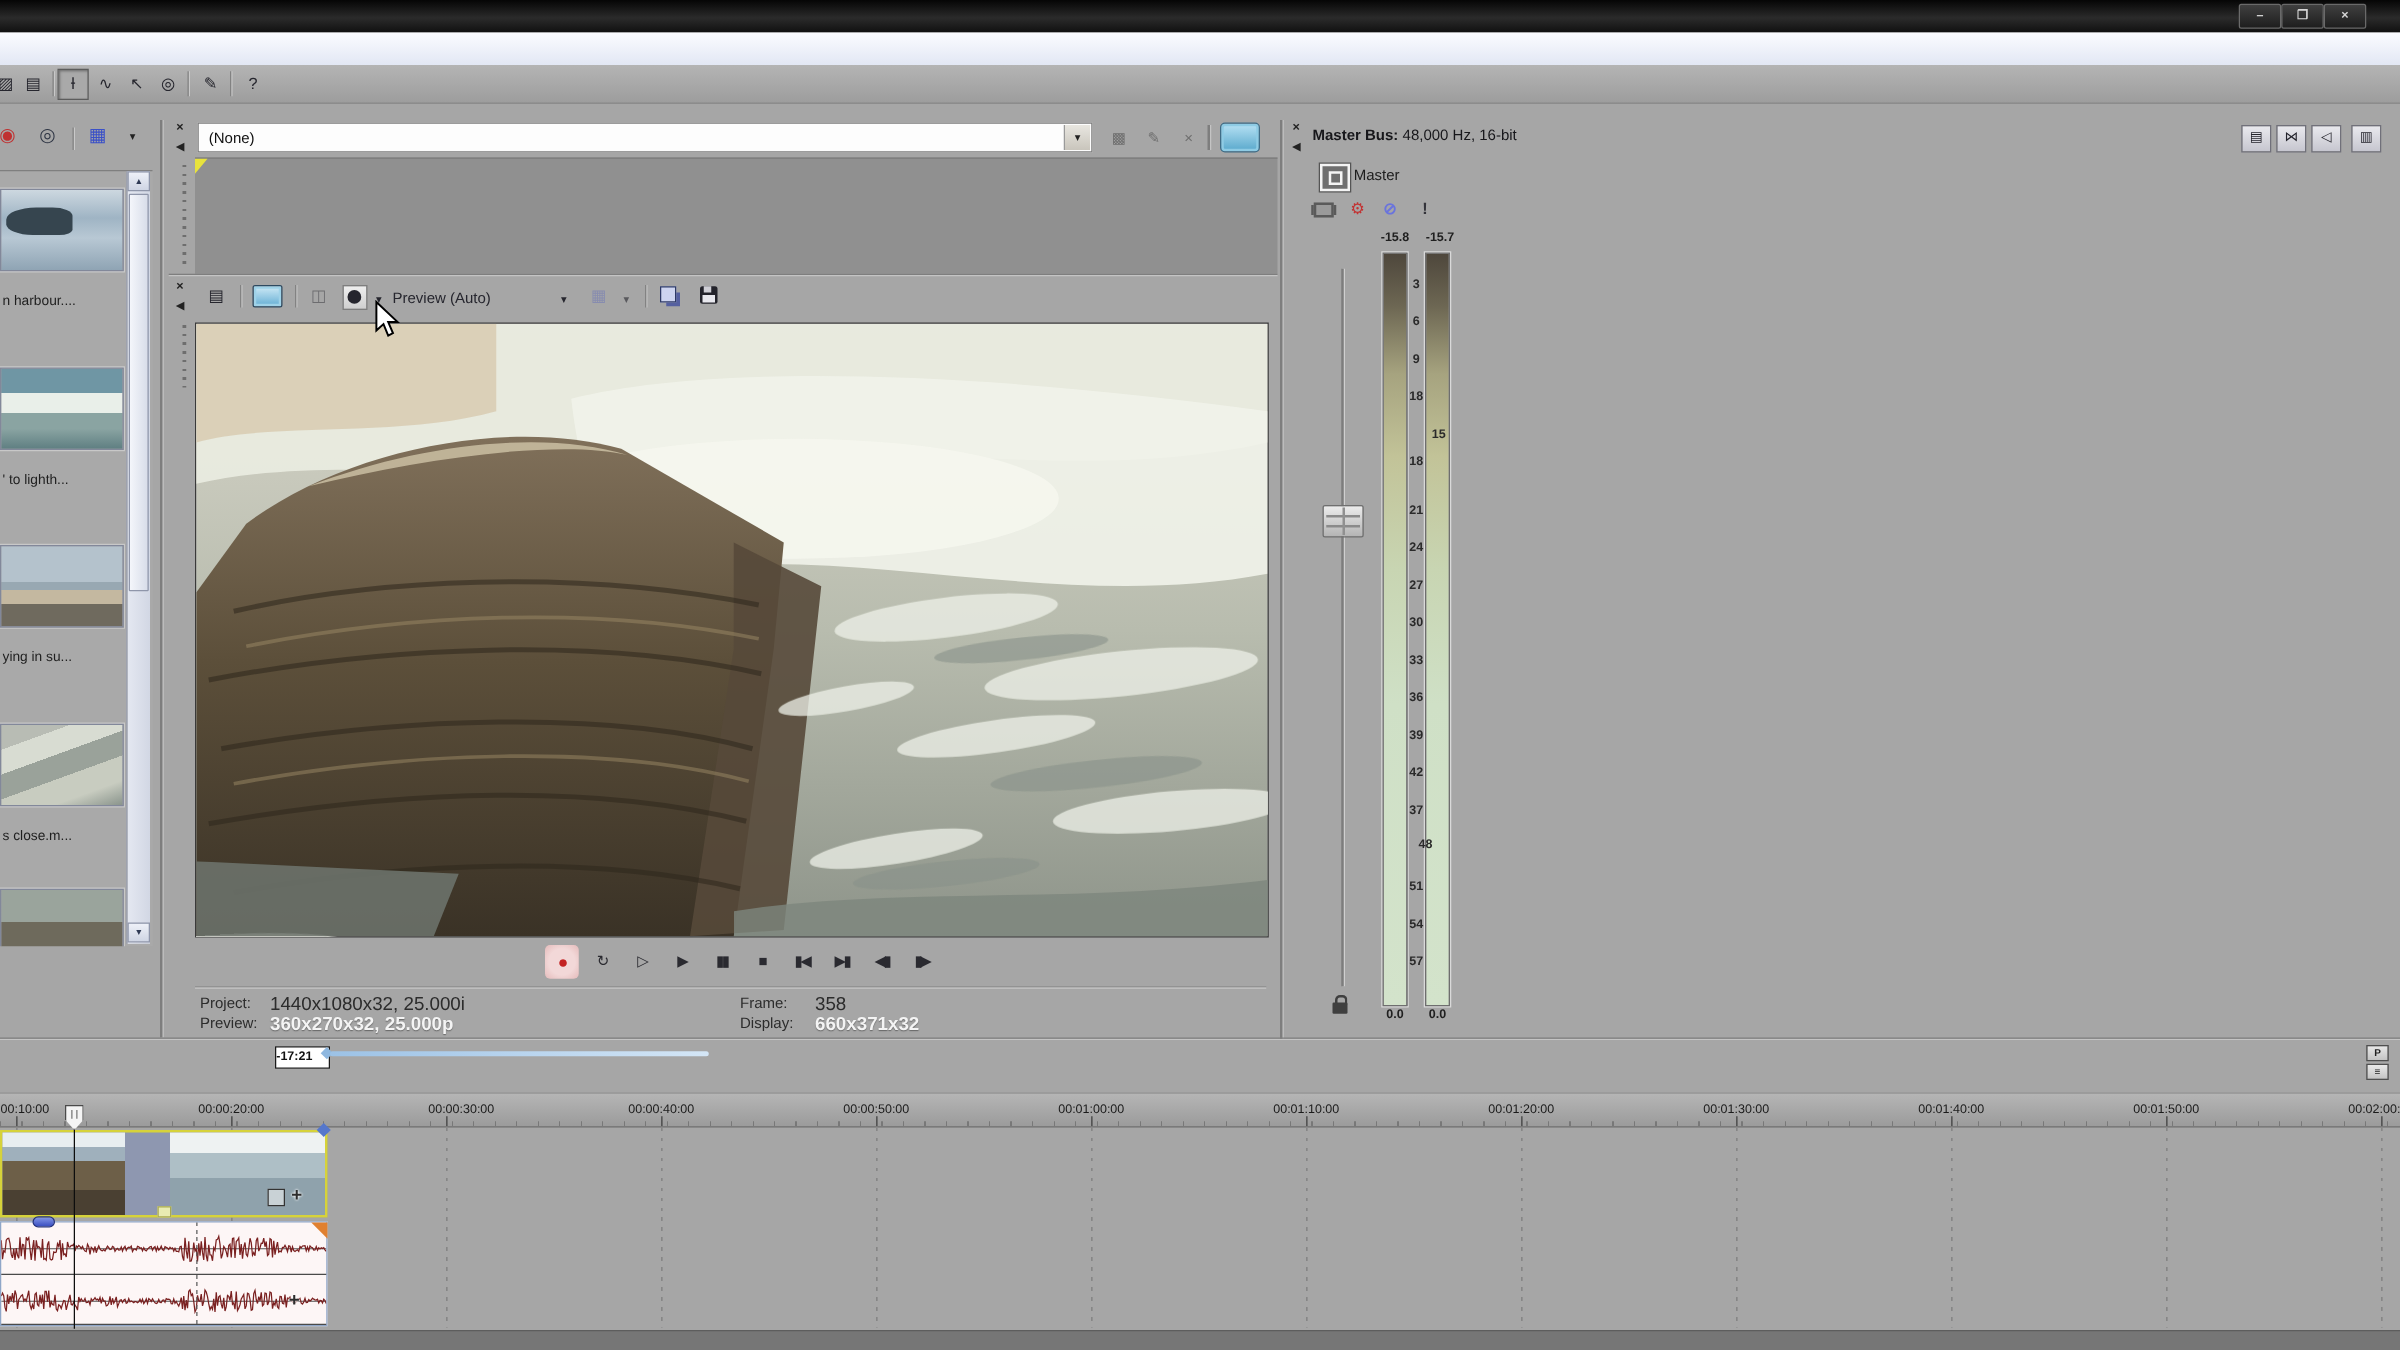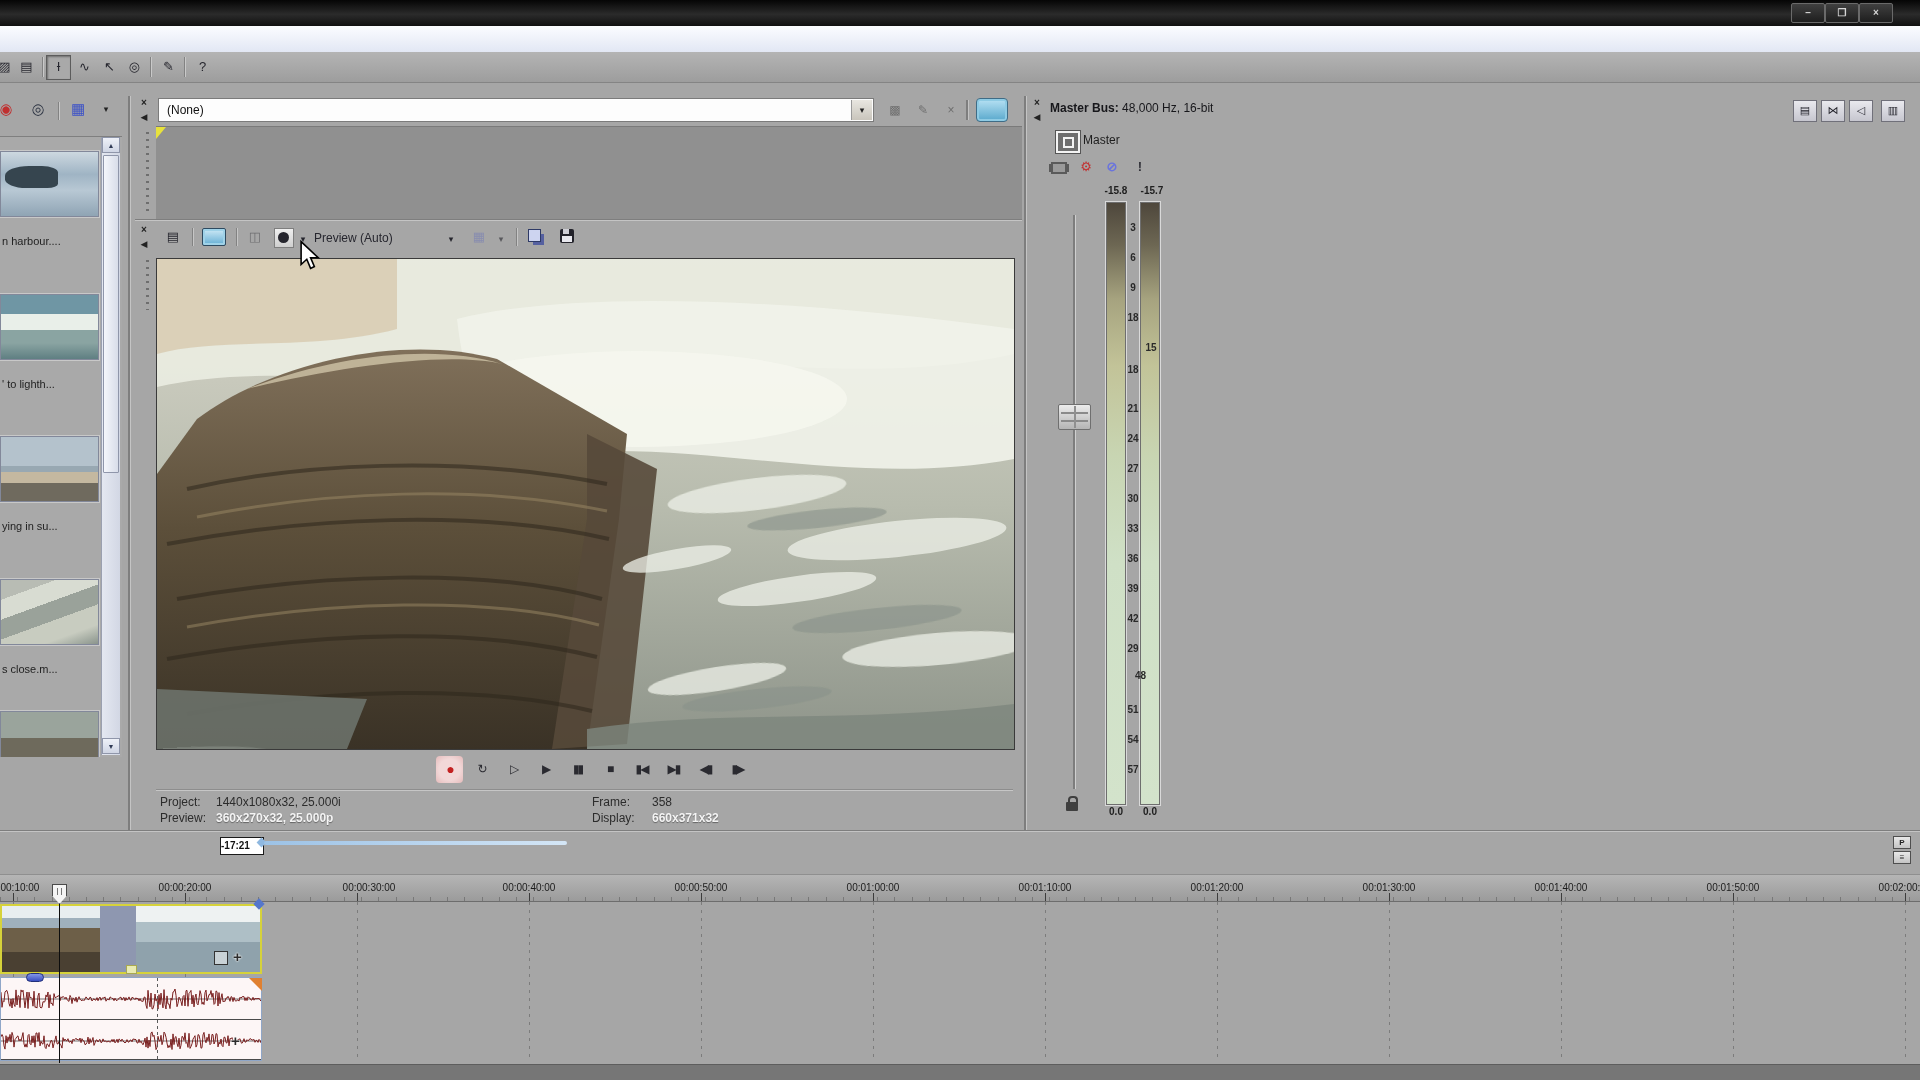--- a/index.html
+++ b/index.html
@@ -74,21 +74,21 @@
   #video-art{left:156px;top:258px;width:857px;height:490px;border:1px solid #3a3a3a;box-sizing:content-box;}
 
   
   .trbtn{position:absolute;top:756px;width:27px;height:27px;font-size:12px;color:#2a2a30;
     text-align:center;line-height:27px;letter-spacing:-2px;}
   .trbtn.rec{background:radial-gradient(circle,#f2d8d8 55%,#e4baba 100%);border-radius:4px;color:#c32222;font-size:14px;}
   #transport-sep{left:156px;top:790px;width:857px;height:1px;background:#c6c6c6;box-shadow:0 -1px 0 #8d8d8d;}
 
   
   .stlabel{font-size:12px;color:#2c2c2c;}
-  .stval{font-size:12px;color:#2c2c2c;}
+  .stval{font-size:15px;color:#2c2c2c;}
   .stval.hot{color:#f4f4f4;font-weight:bold;text-shadow:0 1px 1px rgba(0,0,0,.4);}
 
   
   #mixer-title{font-size:12px;color:#17171b;}
   #mixer-title b{font-weight:bold;}
   .mxi{position:absolute;top:100px;width:22px;height:20px;border:1px solid #70707a;background:linear-gradient(#e9e9ee,#c6c6cf);
     text-align:center;line-height:19px;font-size:11px;color:#24242c;}
   #master-btn{left:1056px;top:131px;width:20px;height:18px;background:#6f6f6f;border:2px solid #f4f4f4;box-shadow:0 0 0 1px #555;}
   #master-btn::before{content:"";position:absolute;left:5px;top:4px;width:7px;height:7px;border:2px solid #f4f4f4;}
   #master-label{font-size:12px;color:#1d1d1d;}
@@ -434,21 +434,21 @@
     <div class="mscale abs" style="top: 342.4px; margin-left: 18px;">15</div>
     <div class="mscale abs" style="top: 364px;">18</div>
     <div class="mscale abs" style="top: 402.6px;">21</div>
     <div class="mscale abs" style="top: 432.7px;">24</div>
     <div class="mscale abs" style="top: 462.8px;">27</div>
     <div class="mscale abs" style="top: 492.9px;">30</div>
     <div class="mscale abs" style="top: 523px;">33</div>
     <div class="mscale abs" style="top: 553.1px;">36</div>
     <div class="mscale abs" style="top: 583.2px;">39</div>
     <div class="mscale abs" style="top: 613.3px;">42</div>
-    <div class="mscale abs" style="top: 643.4px;">29</div>
+    <div class="mscale abs" style="top: 643.4px;">37</div>
     <div class="mscale abs" style="top: 670px; text-align: right;">48</div>
     <div class="mscale abs" style="top: 703.6px;">51</div>
     <div class="mscale abs" style="top: 733.7px;">54</div>
     <div class="mscale abs" style="top: 763.8px;">57</div>
     <div class="tlcorner abs" style="top: 836px;">P</div>
     <div class="tlcorner abs" style="top: 851px;">≡</div>
     <div class="gridline abs" style="left: 13px;"></div>
     <div class="gridline abs" style="left: 185px;"></div>
     <div class="gridline abs" style="left: 357px;"></div>
     <div class="gridline abs" style="left: 529px;"></div>

